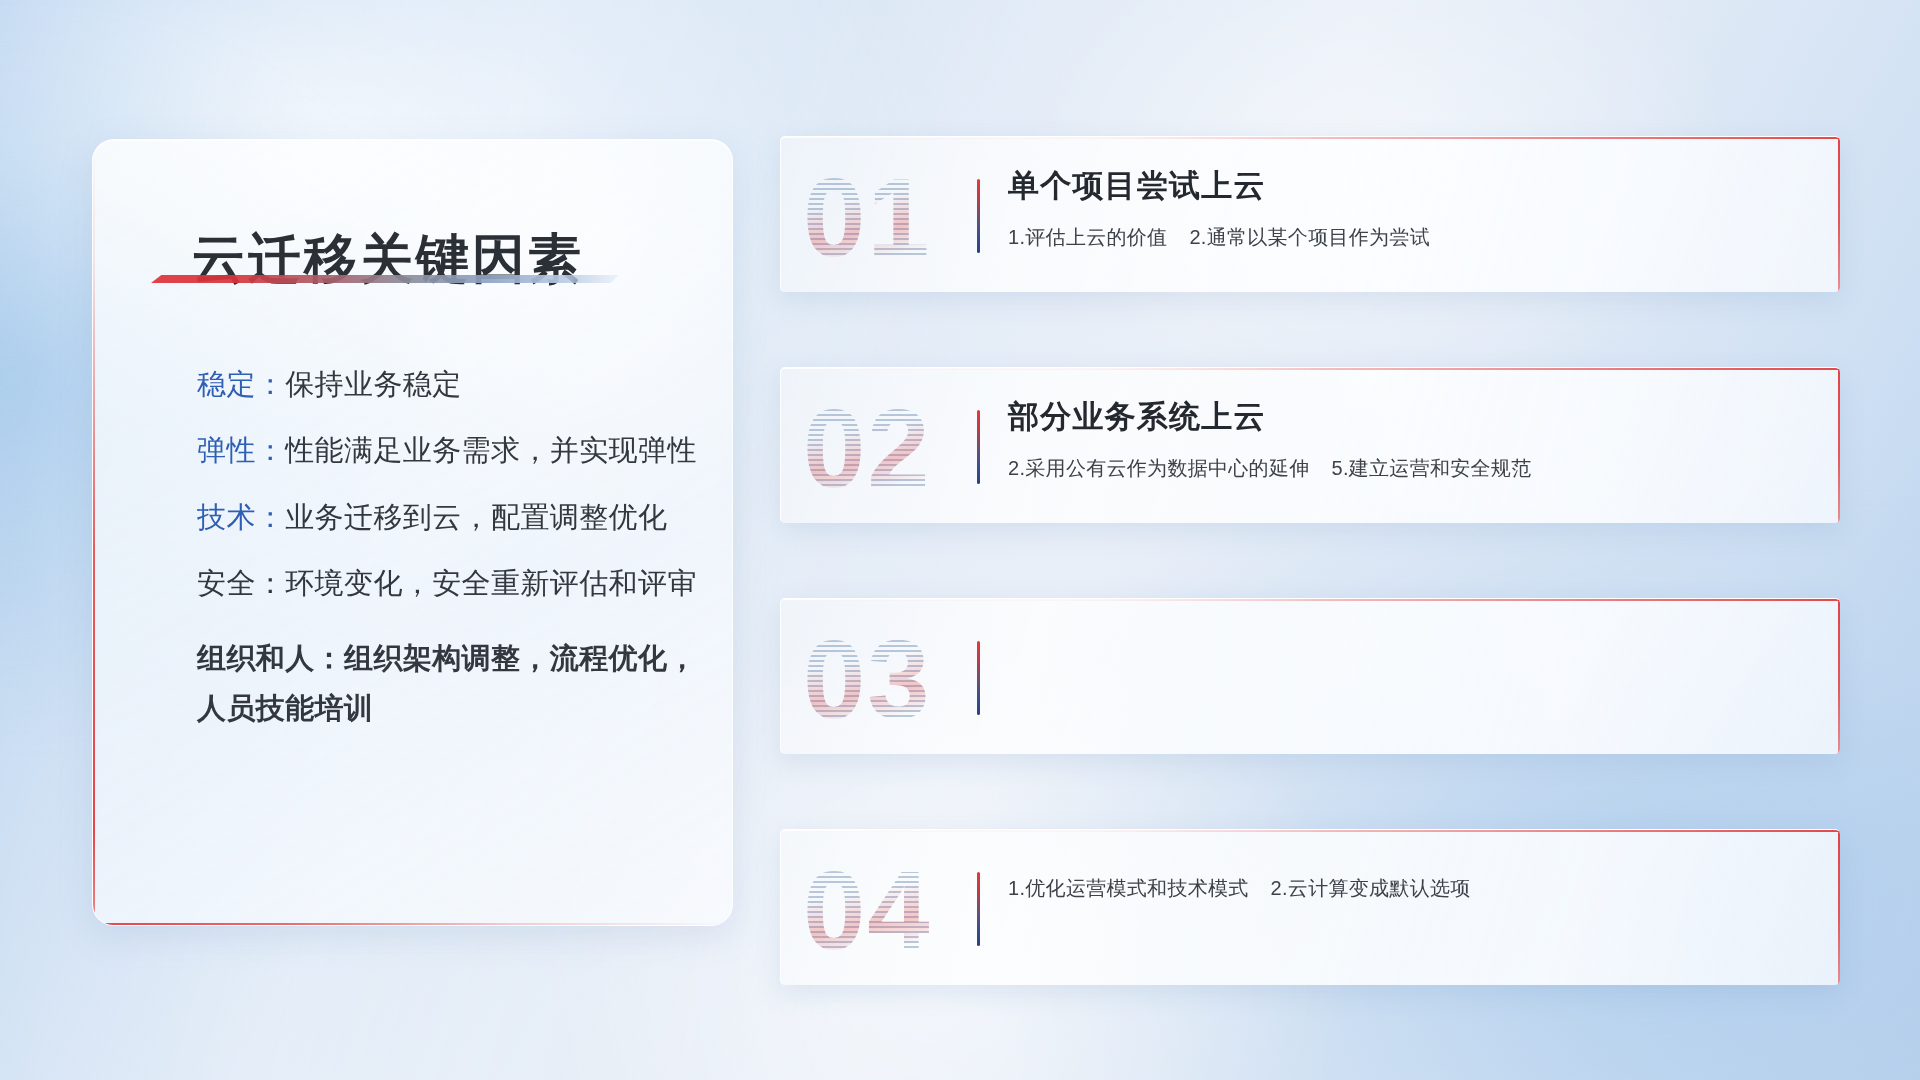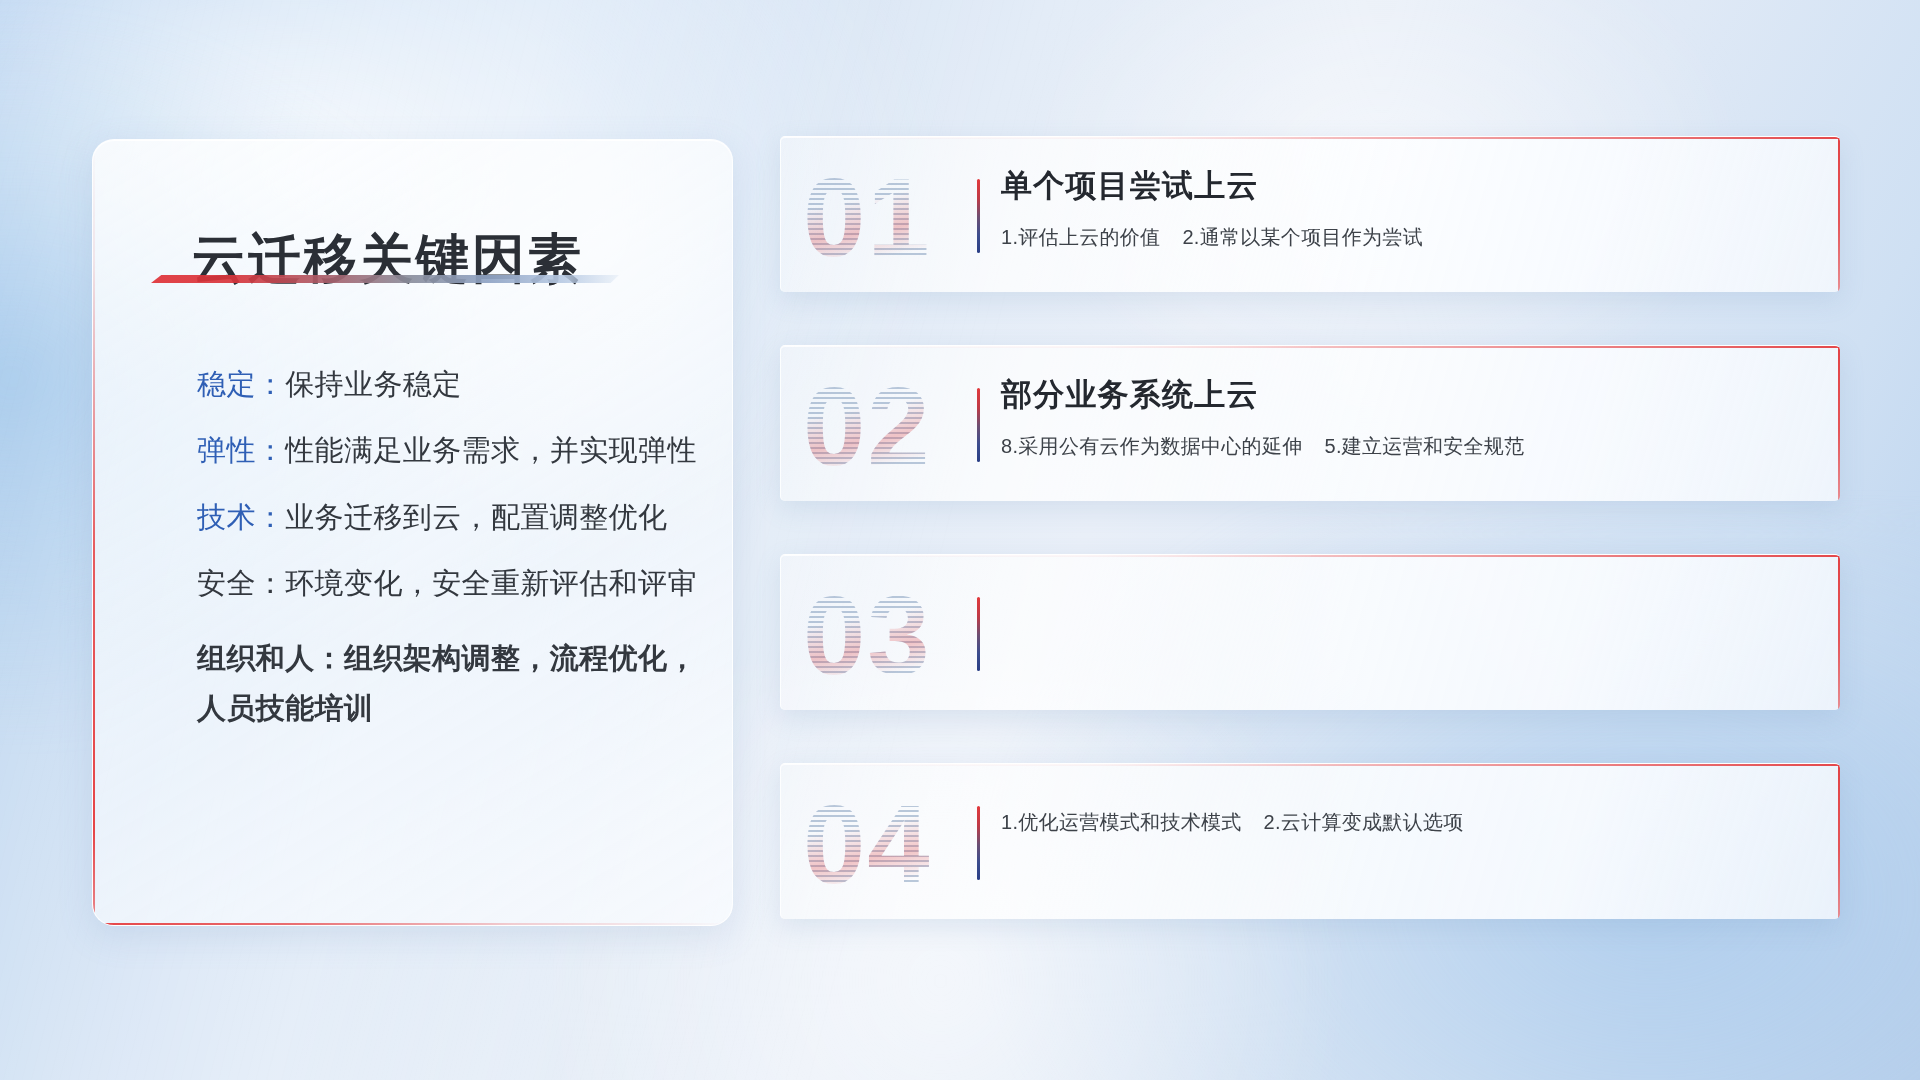--- a/index.html
+++ b/index.html
@@ -106,21 +106,21 @@
     margin-bottom:34px;white-space:nowrap;font-weight:400;
     letter-spacing:.4px;
   }
   .list-row.wrap{white-space:normal;line-height:1.72;font-weight:bold;}
   .lbl-blue{color:#2f5fb5;}
   .lbl-dark{color:#33383f;}
 
   
   .cards{position:absolute;left:780px;top:136px;width:1060px;}
   .card{
-    position:relative;height:155px;margin-bottom:53px;
+    position:relative;height:155px;margin-bottom:75px;
     border-radius:5px;
     background:linear-gradient(106deg,
       rgba(255,255,255,.36) 0%,
       rgba(255,255,255,.62) 26%,
       rgba(253,254,255,.86) 52%,
       rgba(250,252,255,.92) 74%,
       rgba(247,250,254,.80) 100%);
     border-top:1px solid rgba(255,255,255,.92);
     border-left:1px solid rgba(255,255,255,.80);
     box-shadow:0 8px 26px rgba(104,141,186,.16), inset 0 1px 0 rgba(255,255,255,.85);
@@ -161,21 +161,21 @@
     -webkit-background-clip:text;background-clip:text;
     background-image:linear-gradient(170deg, rgba(255,255,255,0) 38%, rgba(224,72,74,.30) 58%, rgba(255,255,255,0) 74%);
     -webkit-text-fill-color:transparent;color:transparent;
     user-select:none;pointer-events:none;
   }
   .card-divider{
     position:absolute;left:196px;top:42px;width:3px;height:74px;
     background:linear-gradient(180deg, #e2393c 0%, #c03a46 26%, #6b4f73 52%, #3c4d8e 76%, #2a3f86 100%);
     border-radius:2px;
   }
-  .card-body{position:absolute;left:220px;top:28px;right:30px;}
+  .card-body{position:absolute;left:227px;top:28px;right:30px;}
   .card-title{
     font-size:31px;font-weight:700;color:#24282f;letter-spacing:1.2px;
     white-space:nowrap;
   }
   .card-desc{
     margin-top:17px;font-size:20px;color:#3d4249;letter-spacing:.3px;
     white-space:nowrap;font-weight:400;
   }
   .card-desc .gap{display:inline-block;width:22px;}
 </style>
@@ -236,21 +236,21 @@
 
     <article class="card">
       <div class="card-topline"></div>
       <div class="card-shine"></div>
       <div class="card-num">02</div>
       <div class="card-num-tint">02</div>
       <div class="card-divider"></div>
       <div class="card-body">
         <div class="card-title">部分业务系统上云</div>
         <div class="card-desc">
-          <span>8.采用公有云作为数据中心的延伸</span><span class="gap"></span><span>5.建立运营和安全规范</span>
+          <span>2.采用公有云作为数据中心的延伸</span><span class="gap"></span><span>5.建立运营和安全规范</span>
         </div>
       </div>
     </article>
 
     <article class="card">
       <div class="card-topline"></div>
       <div class="card-shine"></div>
       <div class="card-num">03</div>
       <div class="card-num-tint">03</div>
       <div class="card-divider"></div>

